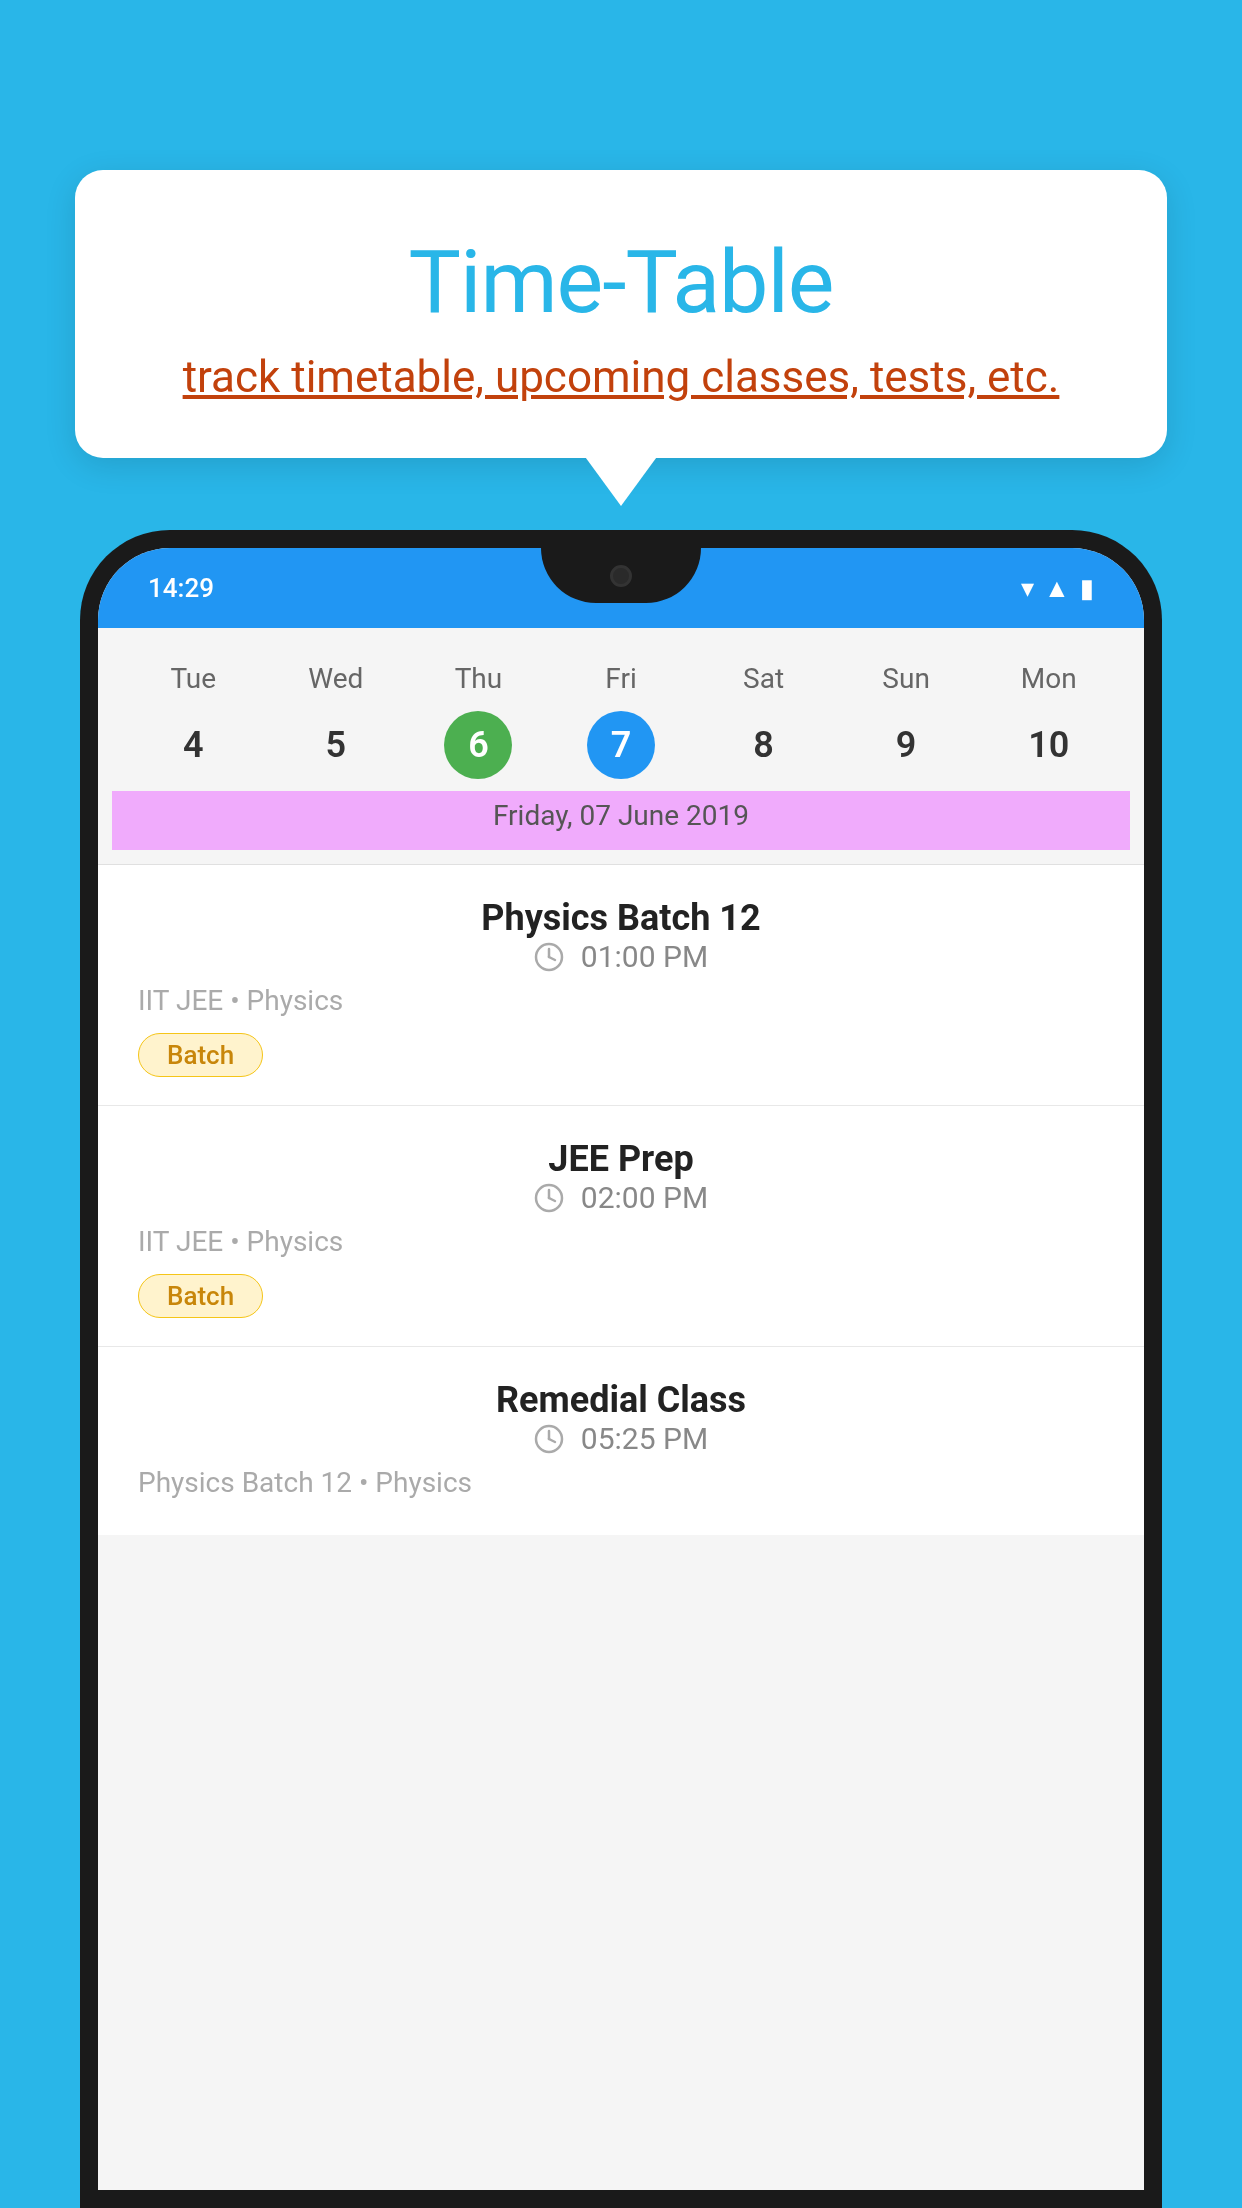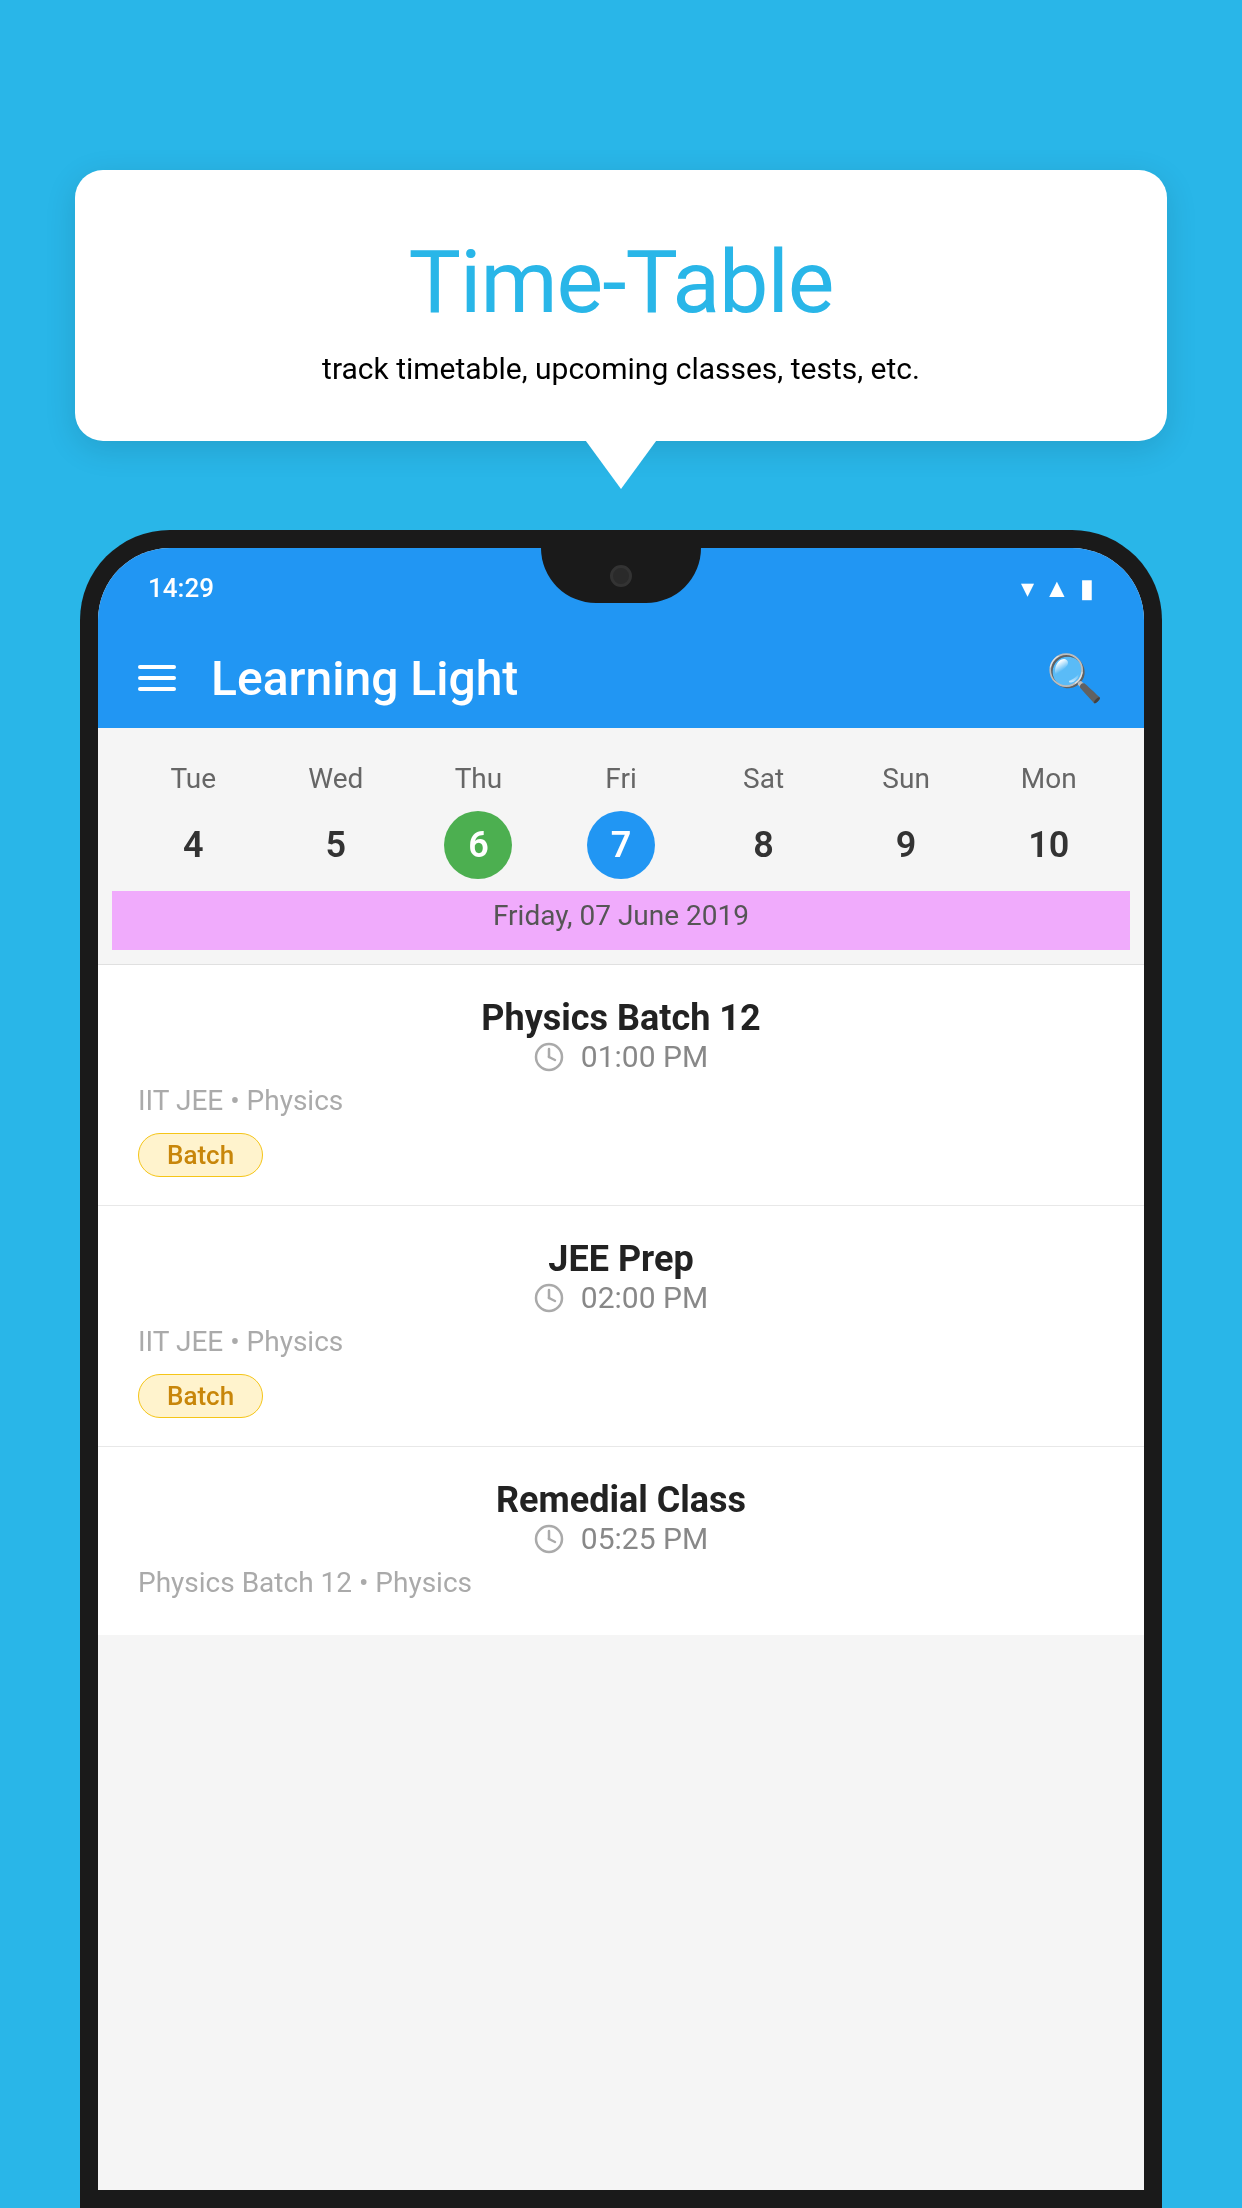--- a/index.html
+++ b/index.html
@@ -42,23 +42,24 @@
 
     .tooltip-title {
       font-size: 88px;
       font-weight: 400;
       color: #29B6E8;
       margin-bottom: 18px;
       letter-spacing: -1px;
     }
 
     .tooltip-subtitle {
-      font-size: 30px;
-      color: #000000;
+      font-size: 44px;
+      color: #c2410c;
       font-weight: 400;
+      text-decoration: underline;
     }
 
     
     .phone-mockup {
       position: absolute;
       top: 530px;
       left: 80px;
       right: 80px;
       bottom: 0;
     }
@@ -302,29 +303,20 @@
         <div class="phone-notch">
           <div class="camera-dot"></div>
         </div>
         <div class="status-icons">
           <span style="color:white;font-size:26px;">▾</span>
           <span style="color:white;font-size:26px;">▲</span>
           <span style="color:white;font-size:26px;">▮</span>
         </div>
       </div>
 
-      <div class="app-header">
-        <div class="hamburger-icon">
-          <div class="hamburger-line"></div>
-          <div class="hamburger-line"></div>
-          <div class="hamburger-line"></div>
-        </div>
-        <span class="app-title">Learning Light</span>
-        <div style="color:white;font-size:46px;">🔍</div>
-      </div>
 
       <div class="calendar-strip">
         <div class="calendar-days-header">
           <div class="day-name">Tue</div>
           <div class="day-name">Wed</div>
           <div class="day-name">Thu</div>
           <div class="day-name">Fri</div>
           <div class="day-name">Sat</div>
           <div class="day-name">Sun</div>
           <div class="day-name">Mon</div>

